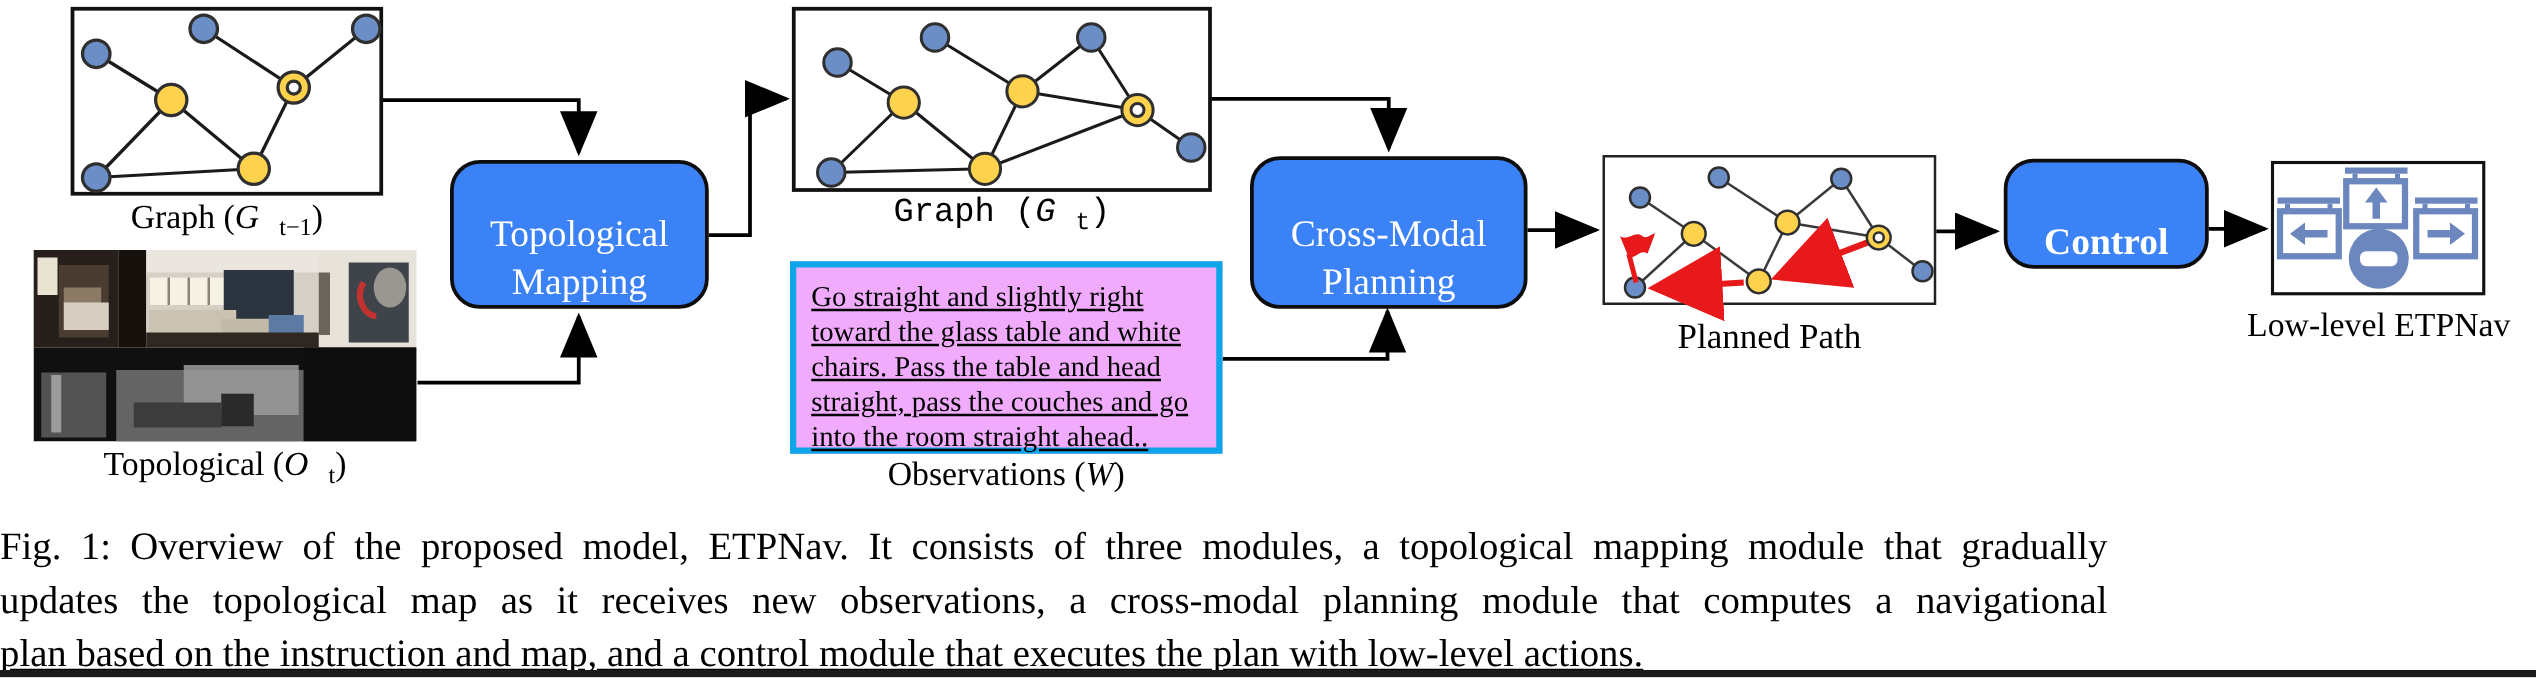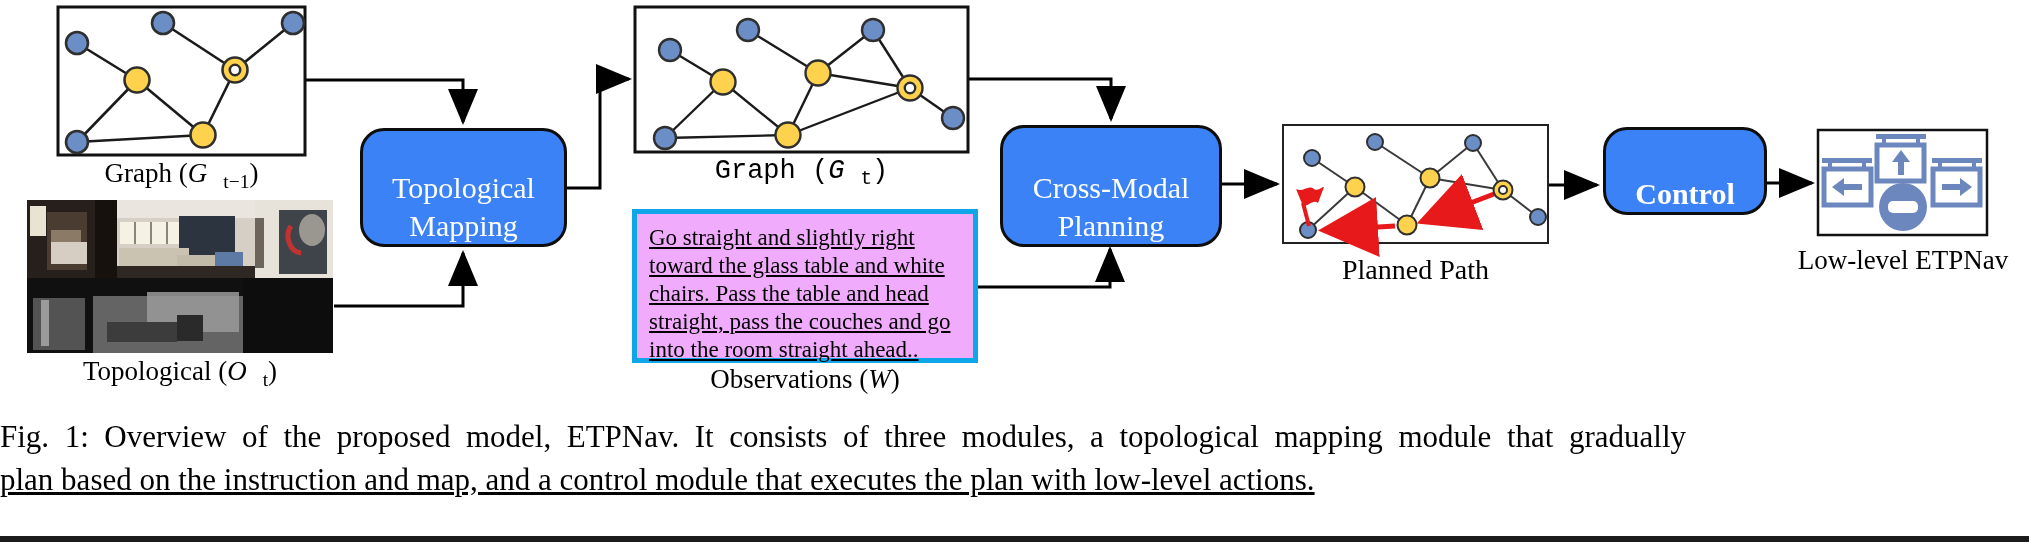--- a/index.html
+++ b/index.html
@@ -236,17 +236,18 @@
     <span>Graph (</span><i>G</i><sub>t</sub><span>)</span>
   </div>
   <div class="figlabel" style="left:632px;top:364px;width:346px;">
     <span>Observations (</span><i>W</i><span>)</span>
   </div>
   <div class="figlabel" style="left:1283px;top:254px;width:265px;font-size:28px;">Planned Path</div>
   <div class="figlabel" style="left:1793px;top:245px;width:220px;">Low-level ETPNav</div>
 
   <div class="caption">
     <div class="cap-just">Fig. 1: Overview of the proposed model, ETPNav. It consists of three modules, a topological mapping module that gradually</div>
+    <div class="cap-just">updates the topological map as it receives new observations, a cross-modal planning module that computes a navigational</div>
     <div class="cap-last">plan based on the instruction and map, and a control module that executes the plan with low-level actions.</div>
   </div>
 
   <div class="bottom-strip"></div>
 </div>
 
 </body></html>

